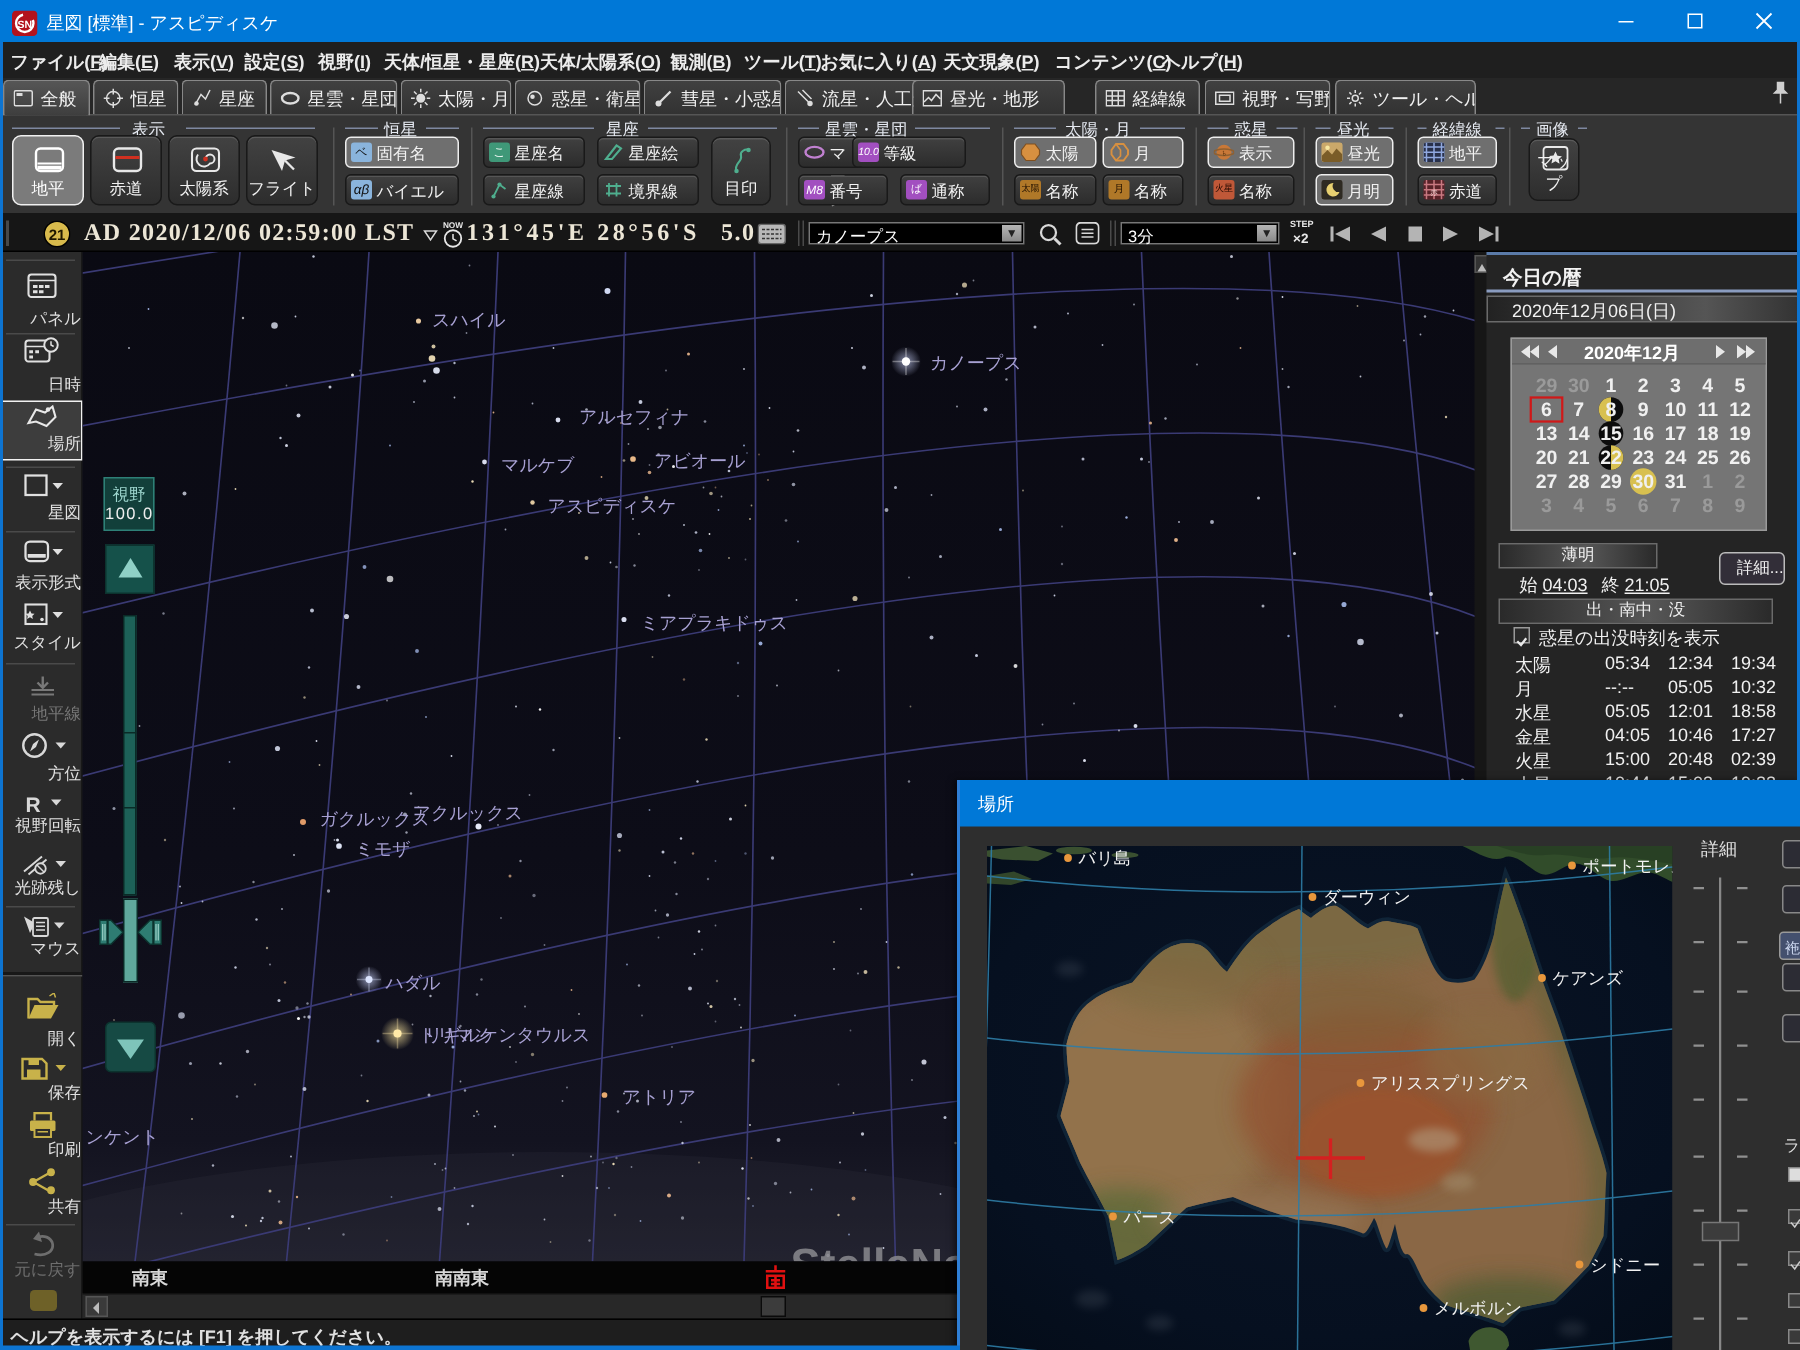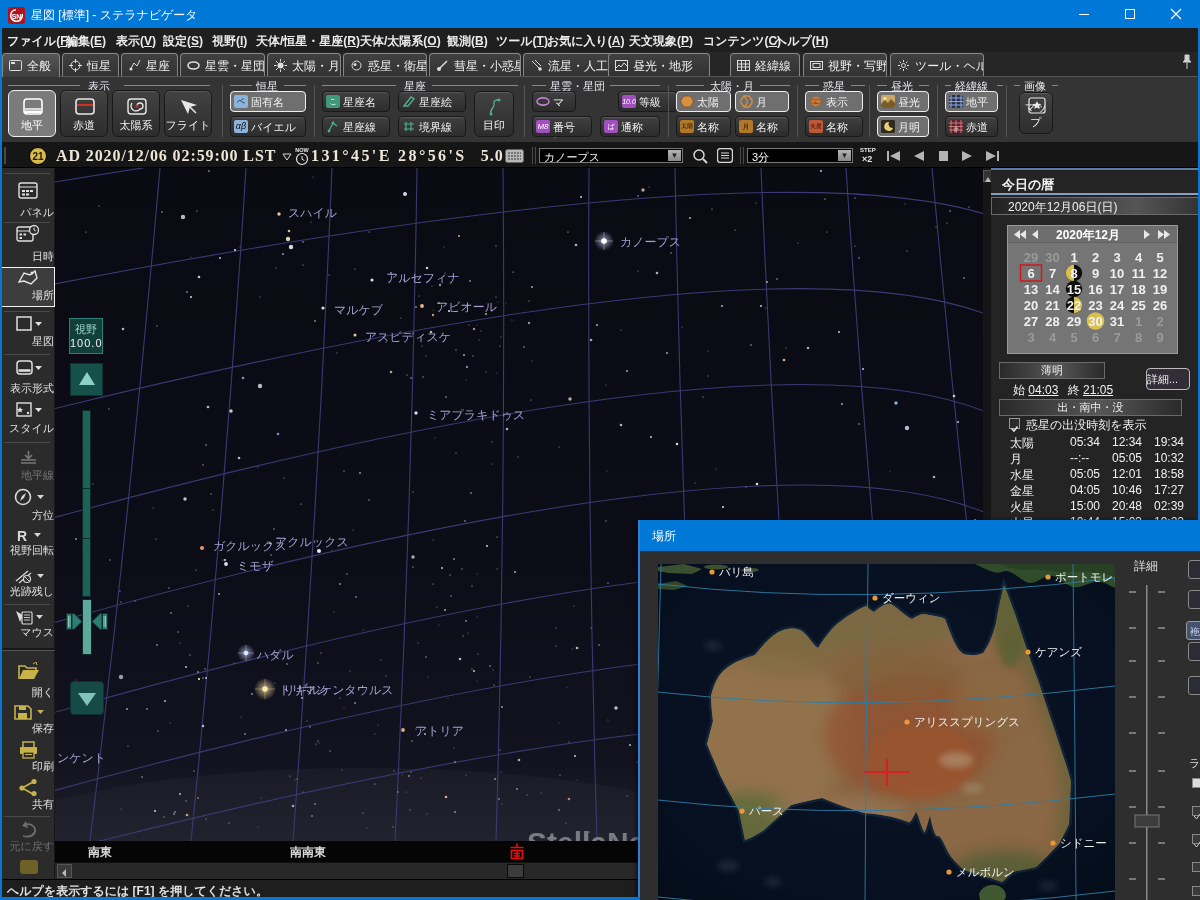--- a/index.html
+++ b/index.html
@@ -55,21 +55,21 @@
 u{text-decoration:underline}
 </style></head><body>
 <div id="app">
 
 <div class="abs titlebar">
  <svg class="abs" style="left:8px;top:7px" width="17" height="17">
   <rect x="0" y="0" width="17" height="17" rx="3" fill="#b3121d"></rect>
   <circle cx="8.5" cy="8.5" r="5.8" fill="none" stroke="#fff" stroke-width="1.6" stroke-dasharray="26 8"></circle>
   <text x="8.5" y="11.5" font-size="7" font-weight="bold" fill="#fff" text-anchor="middle" font-family="Liberation Sans">SN</text>
  </svg>
- <div class="abs" style="left:31px;top:7px;font-size:12px">星図 [標準] - ステラナビゲータ</div>
+ <div class="abs" style="left:31px;top:7px;font-size:12px">星図 [標準] - アスピディスケ</div>
  <div class="wbtn" style="left:1069px"><svg width="30" height="28">
           <rect x="10" y="14" width="10" height="1" fill="#fff"></rect>
         </svg></div>
  <div class="wbtn" style="left:1115px"><svg width="30" height="28">
           <rect x="10.5" y="9.5" width="9" height="9" fill="none" stroke="#fff"></rect>
         </svg></div>
  <div class="wbtn" style="left:1161px"><svg width="30" height="28">
           <path d="M10 9l10 10M20 9L10 19" stroke="#fff" stroke-width="1.2"></path>
         </svg></div>
 </div>
@@ -269,21 +269,21 @@
 
  <div class="gline" style="left:532px;width:14px"></div>
       <div class="glabel" style="left:550px">星雲・星団</div>
       <div class="gline" style="left:610px;width:50px"></div>
  <div class="smbtn" style="left:532px;top:14px;width:44px">
         <span class="ic" style="background:transparent"><svg width="14" height="13">
             <ellipse cx="7" cy="6.5" rx="6" ry="3.6" fill="none" stroke="#c080d0" stroke-width="1.6"></ellipse>
           </svg></span>
         <span class="bt">マーク</span>
       </div>
- <div class="smbtn" style="left:618px;top:14px;width:60px">
+ <div class="smbtn" style="left:568px;top:14px;width:76px">
         <span class="ic" style="background:#a24fc0;color:#fff;font-size:7px;font-style:italic">10.0</span>
         <span class="bt">等級</span>
       </div>
  <div class="smbtn" style="left:532px;top:39px;width:60px">
         <span class="ic" style="background:#a24fc0;color:#fff;font-style:italic">M8</span>
         <span class="bt">番号</span>
       </div>
  <div class="smbtn" style="left:600px;top:39px;width:60px">
         <span class="ic" style="background:#a24fc0;color:#fff;font-size:7px">ばら</span>
         <span class="bt">通称</span>
@@ -1215,21 +1215,21 @@
           <text x="66" y="115.5" font-size="13" font-weight="bold" fill="#9a9a9a" text-anchor="middle" font-family="Liberation Sans">5</text>
           <text x="87.5" y="115.5" font-size="13" font-weight="bold" fill="#9a9a9a" text-anchor="middle" font-family="Liberation Sans">6</text>
           <text x="109" y="115.5" font-size="13" font-weight="bold" fill="#9a9a9a" text-anchor="middle" font-family="Liberation Sans">7</text>
           <text x="130.5" y="115.5" font-size="13" font-weight="bold" fill="#9a9a9a" text-anchor="middle" font-family="Liberation Sans">8</text>
           <text x="152" y="115.5" font-size="13" font-weight="bold" fill="#9a9a9a" text-anchor="middle" font-family="Liberation Sans">9</text>
           <rect x="12.5" y="39" width="21" height="16" fill="none" stroke="#d01818" stroke-width="1.5"></rect>
         </svg>
  </div>
 
  <div class="hdrbar" style="top:194px;width:106px">薄明</div>
- <div class="abs" style="left:155px;top:200px;width:44px;height:22px;background:#322e38;border:1px solid #bbb;border-radius:4px;color:#f0f0f0;font-size:11px;text-align:left;line-height:20px">詳細...</div>
+ <div class="abs" style="left:155px;top:200px;width:44px;height:22px;background:#322e38;border:1px solid #bbb;border-radius:4px;color:#f0f0f0;font-size:11px;text-align:right;line-height:20px">詳細...</div>
  <div class="rtime" style="left:22px;top:214px">始 <u>04:03</u>  終 <u>21:05</u></div>
  <div class="hdrbar" style="top:231px">出・南中・没</div>
  <div class="abs" style="left:18px;top:250px;width:11px;height:11px;background:#2a2a2a;border:1px solid #999"><svg width="9" height="9" viewBox="0 0 9 9">
           <path d="M1.5 4.5L4 7l3.5-4.5" fill="none" stroke="#e8e8e8" stroke-width="1.5"></path>
         </svg></div>
  <div class="rtime" style="left:35px;top:249px">惑星の出没時刻を表示</div>
  <div class="rtime" style="left:19px;top:267px">太陽<span style="position:absolute;left:60px">05:34</span><span style="position:absolute;left:102px">12:34</span><span style="position:absolute;left:144px">19:34</span></div>
  <div class="rtime" style="left:19px;top:283px">月<span style="position:absolute;left:60px">--:--</span><span style="position:absolute;left:102px">05:05</span><span style="position:absolute;left:144px">10:32</span></div>
  <div class="rtime" style="left:19px;top:299px">水星<span style="position:absolute;left:60px">05:05</span><span style="position:absolute;left:102px">12:01</span><span style="position:absolute;left:144px">18:58</span></div>
  <div class="rtime" style="left:19px;top:315px">金星<span style="position:absolute;left:60px">04:05</span><span style="position:absolute;left:102px">10:46</span><span style="position:absolute;left:144px">17:27</span></div>

